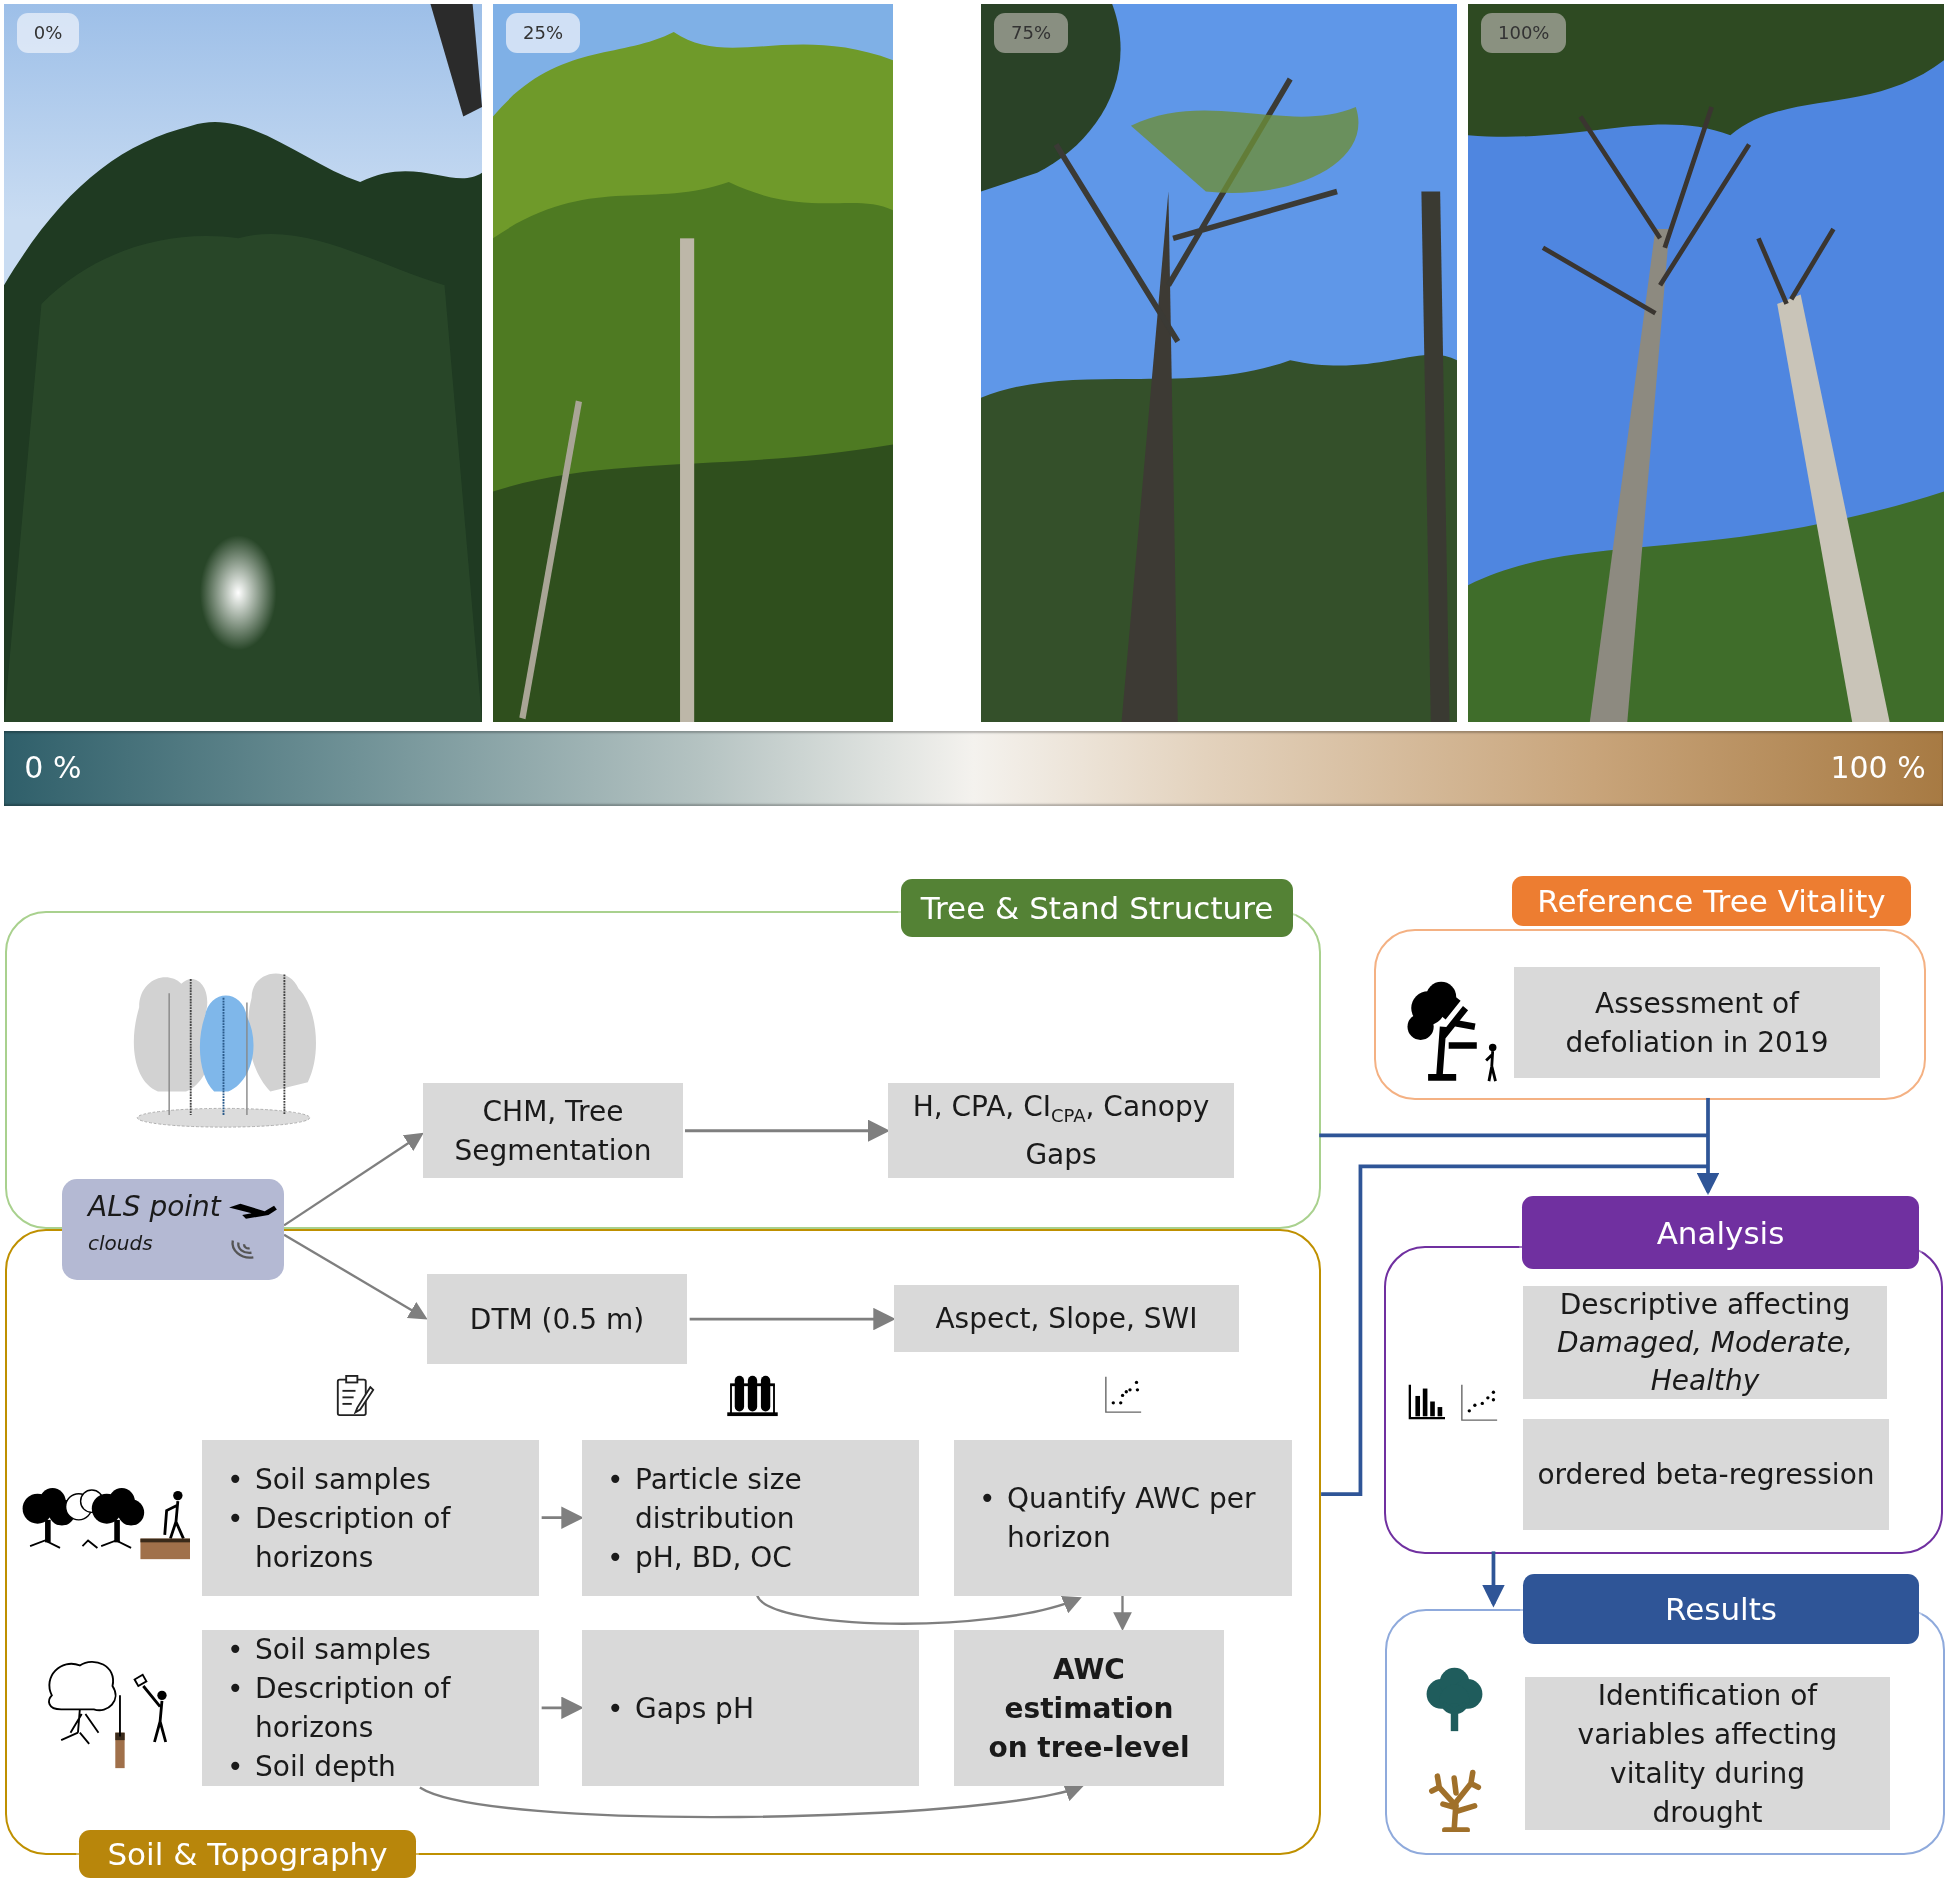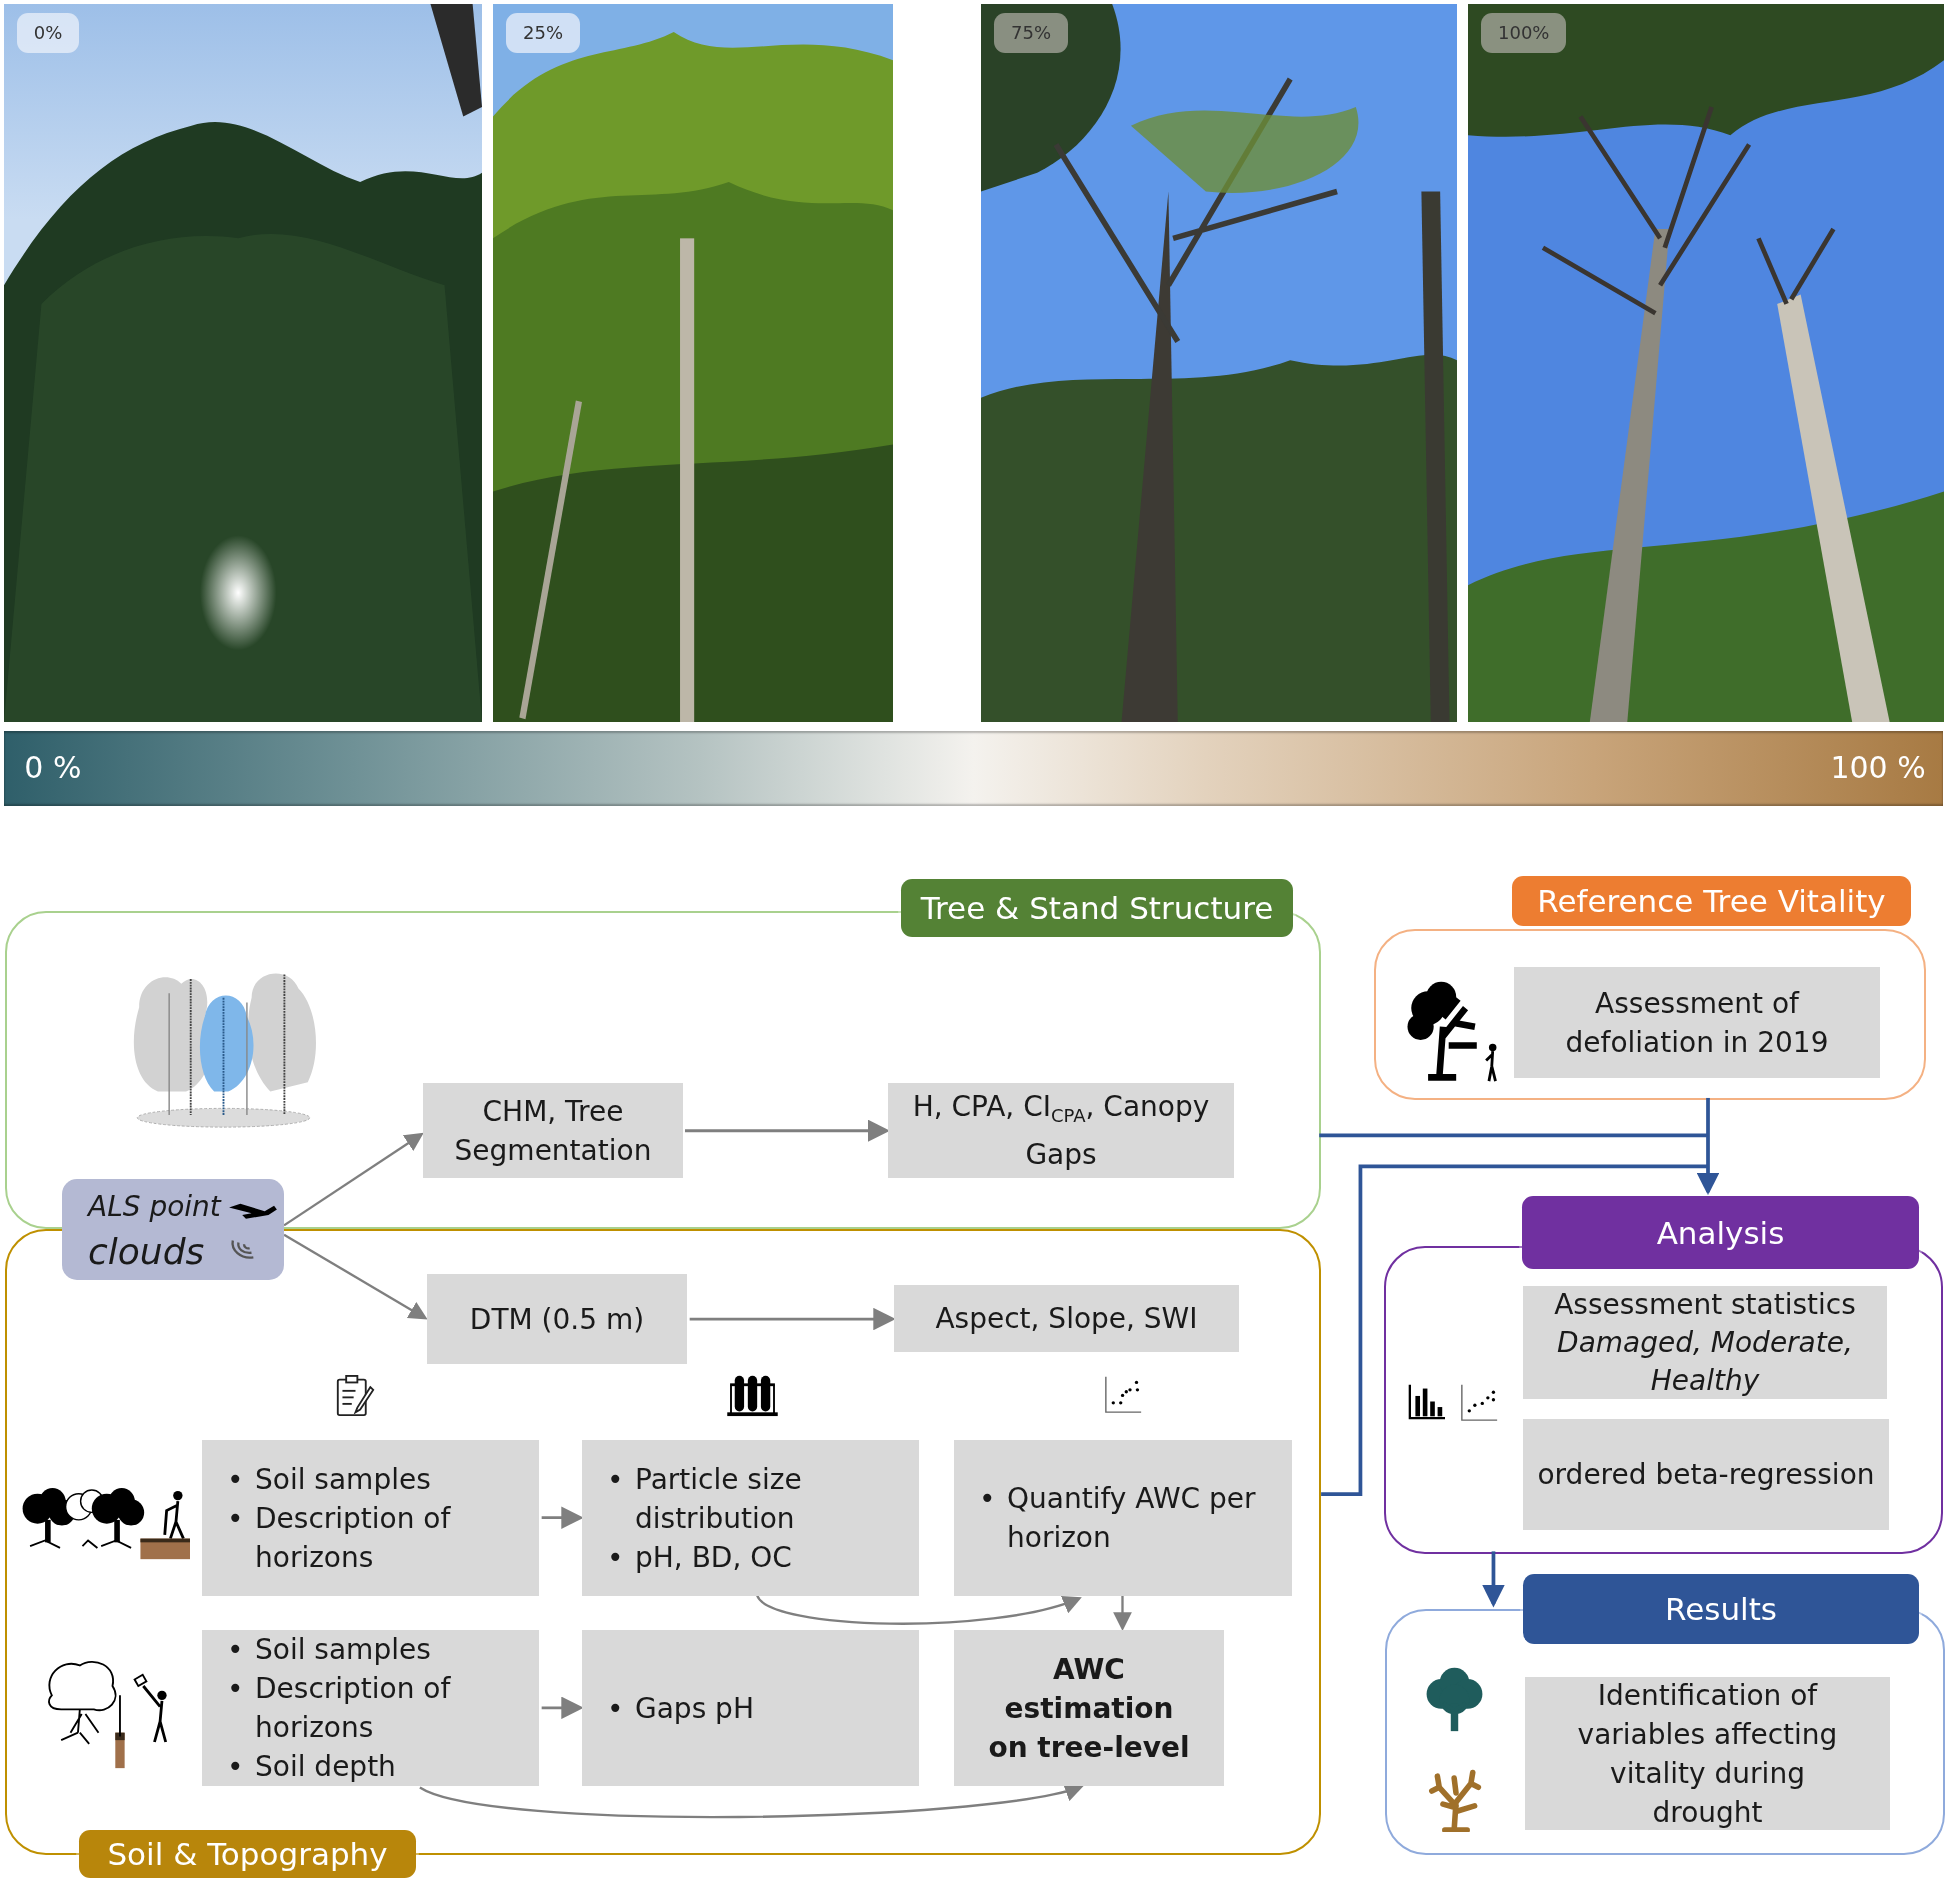--- a/index.html
+++ b/index.html
@@ -146,21 +146,21 @@
     <line x1="185" y1="25" x2="185" y2="175" stroke="#444" stroke-width="2" stroke-dasharray="2 1"></line>
   </svg>
 </div>
 <div class="gbox" style="left:423px;top:1083px;width:260px;height:95px;padding:0 24px;box-sizing:border-box;">CHM, Tree Segmentation</div>
 <div class="gbox" style="left:888px;top:1083px;width:346px;height:95px;padding:0 19px;box-sizing:border-box;">
   <span><span>H, CPA, CI</span><span class="sub">CPA</span><span>, Canopy Gaps</span></span>
 </div>
 
 <div class="abs" style="left:62px;top:1179px;width:222px;height:101px;background:#b4b9d3;border-radius:15px;">
   <div class="abs" style="left:26px;top:11.2px;font-size:28px;">ALS point</div>
-  <div class="abs" style="left:26px;top:52px;font-size:36px;">clouds</div>
+  <div class="abs" style="left:26px;top:52px;font-size:20px;">clouds</div>
   <div class="abs" style="left:165px;top:20.6px;">
     <svg width="51" height="22.5" viewBox="0 0 54 24">
         <path d="M2 8 L14 4 L40 12 L50 6 L53 10 L44 16 L20 20 L16 16 L26 14 Z" fill="#000"></path>
       </svg>
   </div>
   <div class="abs" style="left:165px;top:56px;">
     <svg width="34" height="28" viewBox="0 0 36 30">
         <path d="M6 6 C4 16 14 26 28 24 M12 8 C11 15 17 20 26 19 M18 10 C18 13 21 15 24 14" stroke="#555" stroke-width="2.5" fill="none"></path>
       </svg>
   </div>
@@ -301,21 +301,21 @@
       <polyline points="2,2 2,40 40,40" fill="none" stroke="#666" stroke-width="1.5"></polyline>
       <circle cx="10" cy="30" r="1.8"></circle>
       <circle cx="16" cy="24" r="1.8"></circle>
       <circle cx="24" cy="22" r="1.8"></circle>
       <circle cx="30" cy="16" r="1.8"></circle>
       <circle cx="36" cy="10" r="1.8"></circle>
       <circle cx="36" cy="18" r="1.8"></circle>
     </svg>
 </div>
 <div class="gbox" style="left:1523px;top:1286px;width:364px;height:113px;flex-direction:column;line-height:38px;">
-  <div>Assessment statistics</div>
+  <div>Descriptive affecting</div>
   <div style="font-style:italic;">Damaged, Moderate,</div>
   <div style="font-style:italic;">Healthy</div>
 </div>
 <div class="gbox" style="left:1523px;top:1419px;width:366px;height:111px;">ordered beta-regression</div>
 
 <div class="icon" style="left:1421px;top:1666px;">
   <svg width="67" height="67" viewBox="0 0 72 72">
       <g fill="#1f5c5c">
         <circle cx="22" cy="30" r="16"></circle>
         <circle cx="36" cy="18" r="16"></circle>

